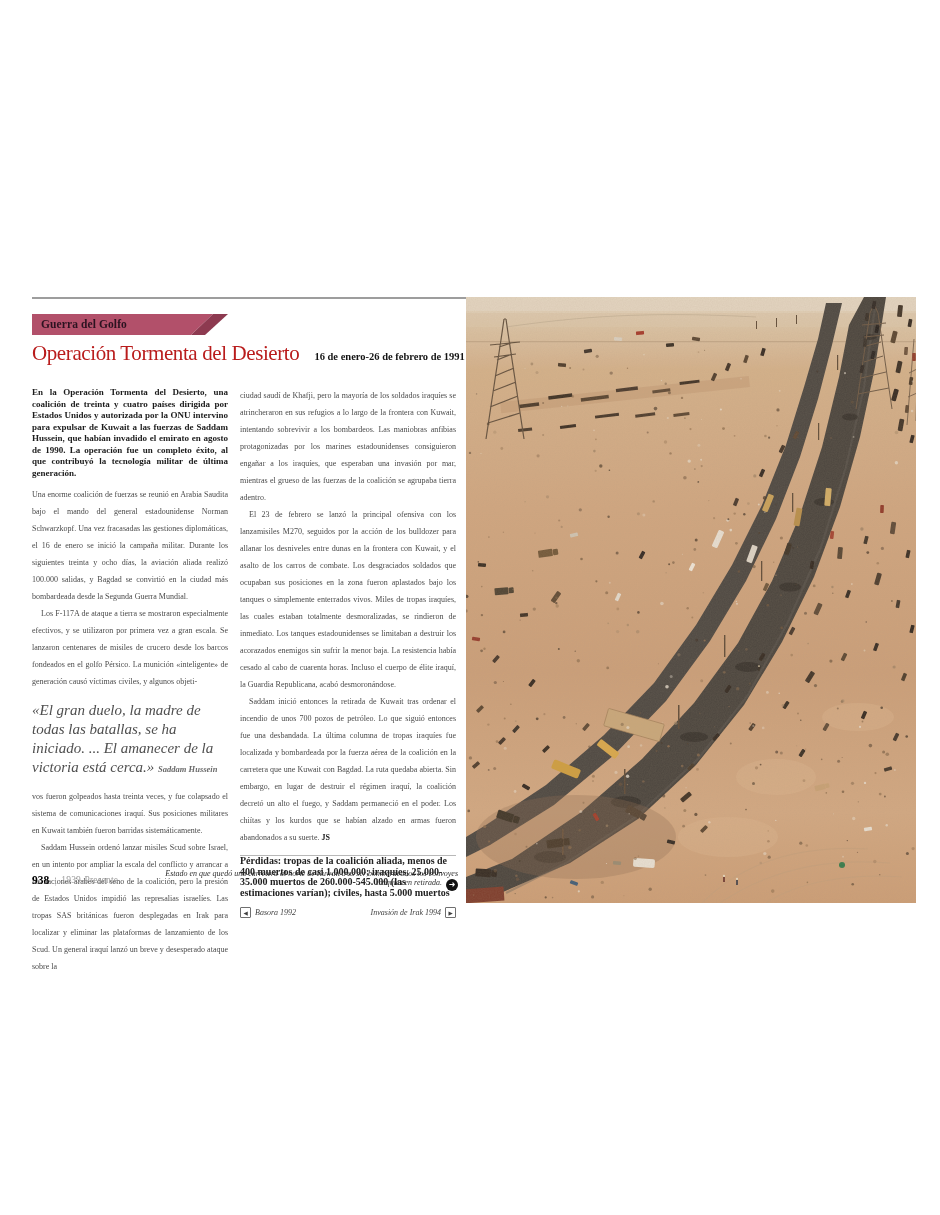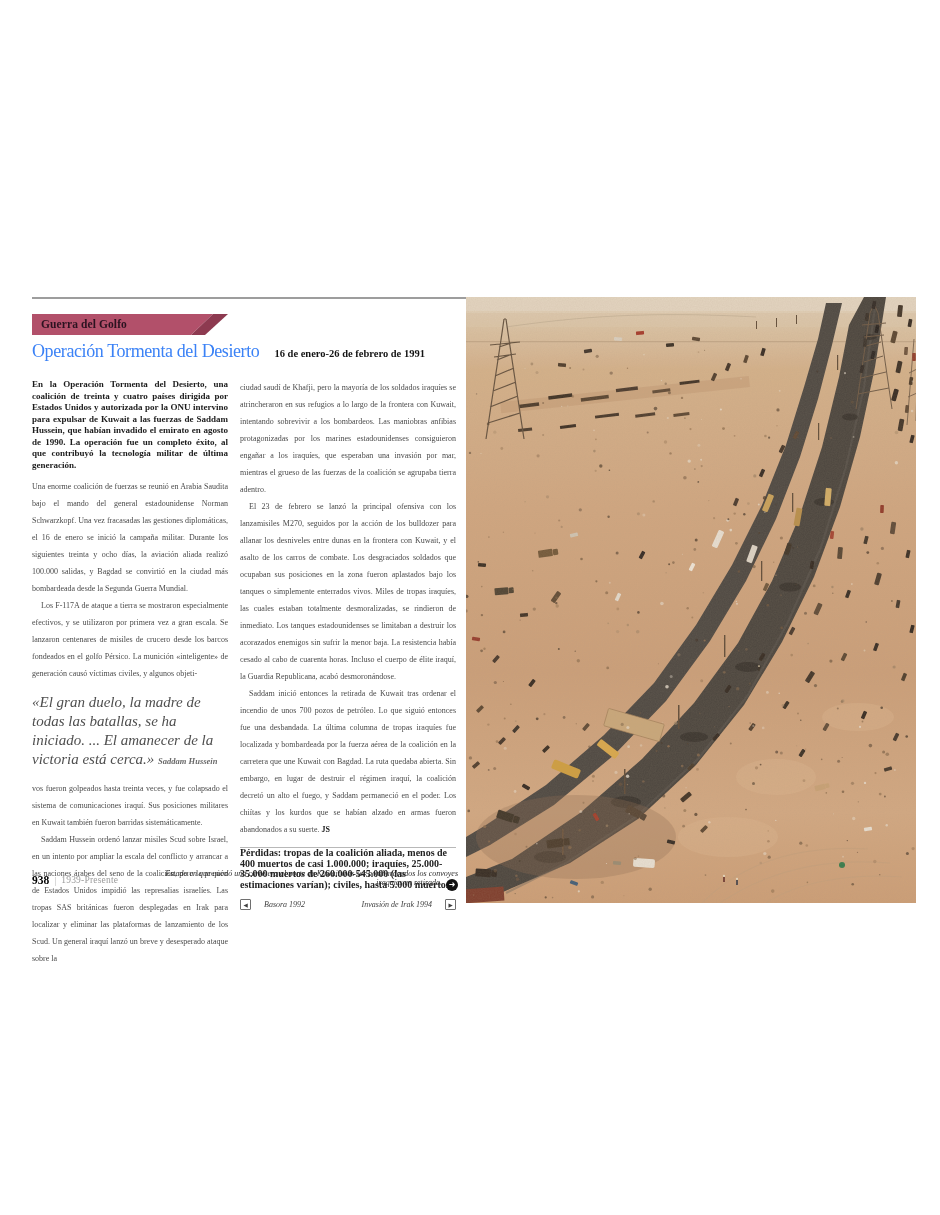--- a/index.html
+++ b/index.html
@@ -6,36 +6,36 @@
   .page{position:relative;width:940px;height:1215px;background:#ffffff;overflow:hidden;
         font-family:Liberation Serif, serif;color:#333;}
   .rule-top{position:absolute;left:32px;top:297px;width:434px;height:2px;background:#9d9d9d;}
   
   .banner{position:absolute;left:32px;top:314px;width:196px;height:21px;}
   .banner svg{position:absolute;left:0;top:0;}
   .banner .label{position:relative;display:block;line-height:21px;padding-left:9px;
      font-size:11.5px;font-weight:bold;color:#2b1220;letter-spacing:.1px;}
   
   .title-row{position:absolute;left:32px;top:341px;width:430px;display:flex;align-items:baseline;}
-  .title{font-size:18px;font-weight:400;color:#3b82f6;letter-spacing:-0.4px;white-space:nowrap;}
+  .title{font-size:21px;font-weight:400;color:#b91c1c;letter-spacing:-0.4px;white-space:nowrap;}
   .dates{font-size:10.5px;font-weight:bold;color:#141414;margin-left:15px;white-space:nowrap;}
   
-  .columns{position:absolute;left:32px;top:379px;width:424px;display:flex;gap:12px;}
+  .columns{position:absolute;left:32px;top:387px;width:424px;display:flex;gap:12px;}
   .col1{width:196px;} .col2{width:216px;}
   .intro{font-size:9px;line-height:11.5px;font-weight:bold;color:#1c1c1c;text-align:justify;margin:0 0 7px 0;}
   p.body{font-size:8px;line-height:17px;color:#4a4a4a;text-align:justify;margin:0;}
   p.ind{text-indent:9px;}
   .quote{font-size:15px;line-height:19px;font-style:italic;font-weight:400;color:#4f4f4f;margin:11px 0 9px 0;}
   .q-attr{font-size:8.5px;color:#6a6a6a;font-weight:bold;font-style:italic;}
   .initials{color:#1a1a1a;font-weight:bold;}
   .losses{margin-top:9px;border-top:1px solid #b8b8b8;
           font-size:10px;line-height:10.6px;font-weight:bold;color:#222;text-align:left;}
   .navrow{margin-top:9px;display:flex;justify-content:space-between;align-items:center;
           font-size:8px;font-style:italic;color:#3f3f3f;}
-  .navbtn{display:flex;align-items:center;gap:13px;}
+  .navbtn{display:flex;align-items:center;gap:4px;}
   .navbox{width:9px;height:9px;border:1px solid #6f6f6f;border-radius:1px;display:flex;
           align-items:center;justify-content:center;font-size:5.5px;font-style:normal;color:#3f3f3f;}
   
   .photo{position:absolute;left:466px;top:297px;width:450px;height:606px;overflow:hidden;}
   
   .footer{position:absolute;left:32px;top:869px;width:426px;display:flex;align-items:center;}
   .pgnum{font-size:11.5px;font-weight:bold;color:#000;}
   .pgdiv{color:#b9b9b9;margin:0 5px;font-size:10px;}
   .era{font-size:9.5px;color:#9a9a9a;letter-spacing:.2px;}
   .caption{font-size:8px;font-style:italic;color:#2e2e2e;margin-left:22px;flex:1;text-align:right;}

